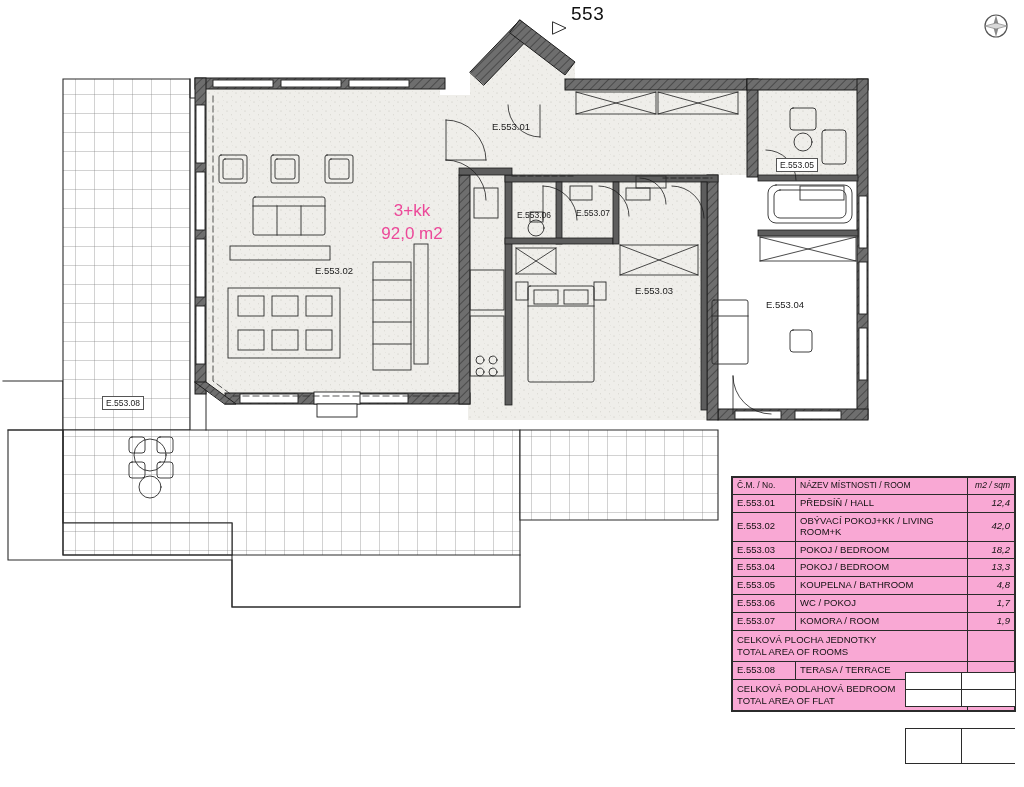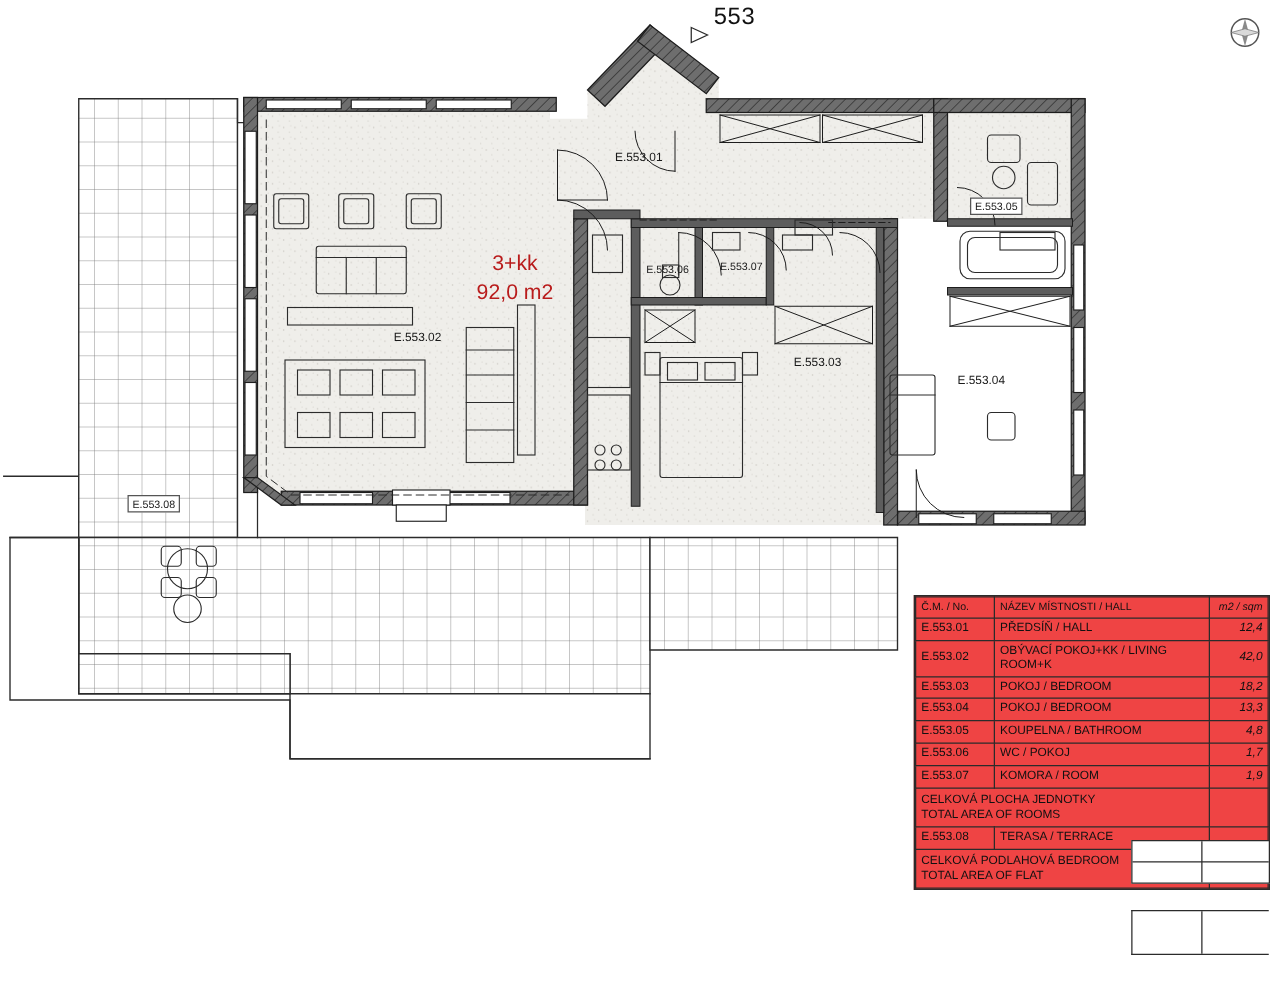--- a/index.html
+++ b/index.html
@@ -8,24 +8,24 @@
   .stage{position:absolute;left:0;top:0;width:1024px;height:787px;}
   svg.plan{position:absolute;left:0;top:0;width:1024px;height:787px;}
 
   
   .unit-no{position:absolute;left:571px;top:3px;font-size:19px;letter-spacing:.5px;color:#111;}
   .north{position:absolute;right:14px;top:12px;width:28px;height:28px;}
 
   
   .rl{position:absolute;font-size:9.5px;color:#1a1a1a;white-space:nowrap;}
   .rl.boxed{border:1px solid #555;background:#fff;padding:1px 3px;font-size:8.5px;}
-  .big{position:absolute;font-size:17px;color:#b91c1c;text-align:center;line-height:1.35;white-space:nowrap;}
+  .big{position:absolute;font-size:17px;color:#ec4899;text-align:center;line-height:1.35;white-space:nowrap;}
 
   
-  .legend{position:absolute;left:731px;top:476px;width:283px;border:1px solid #2b2b2b;background:#ef4444;}
+  .legend{position:absolute;left:731px;top:476px;width:283px;border:1px solid #2b2b2b;background:#f9a8d4;}
   .legend table{border-collapse:collapse;width:100%;}
   .legend td,.legend th{border:1px solid #2b2b2b;font-size:9.5px;font-weight:normal;
        padding:3px 4px;color:#111;text-align:left;vertical-align:middle;line-height:1.15;}
   .legend .c-no{width:54px;}
   .legend .c-area{width:38px;text-align:right;font-style:italic;}
   .legend thead td{font-size:8.5px;}
   .legend thead .c-area{text-align:right;}
   .legend tr.tall td{height:22px;}
   .legend .two-line{line-height:1.25;margin-top:39px;}
   .blank-a{position:absolute;left:905px;top:672px;width:109px;height:33px;border:1px solid #2b2b2b;background:#fff;}
@@ -274,21 +274,21 @@
   <div class="rl boxed" style="left:776px;top:158px;">E.553.05</div>
   <div class="rl" style="left:517px;top:210px;font-size:8.5px;">E.553.06</div>
   <div class="rl" style="left:576px;top:208px;font-size:8.5px;">E.553.07</div>
   <div class="rl boxed" style="left:102px;top:396px;">E.553.08</div>
 
   <div class="legend">
     <table>
       <thead>
         <tr>
           <td class="c-no">Č.M. / No.</td>
-          <td>NÁZEV MÍSTNOSTI / HALL</td>
+          <td>NÁZEV MÍSTNOSTI / ROOM</td>
           <td class="c-area">m2 / sqm</td>
         </tr>
       </thead>
       <tbody>
         <tr>
           <td class="c-no">E.553.01</td>
           <td>PŘEDSÍŇ / HALL</td>
           <td class="c-area">12,4</td>
         </tr>
         <tr>

